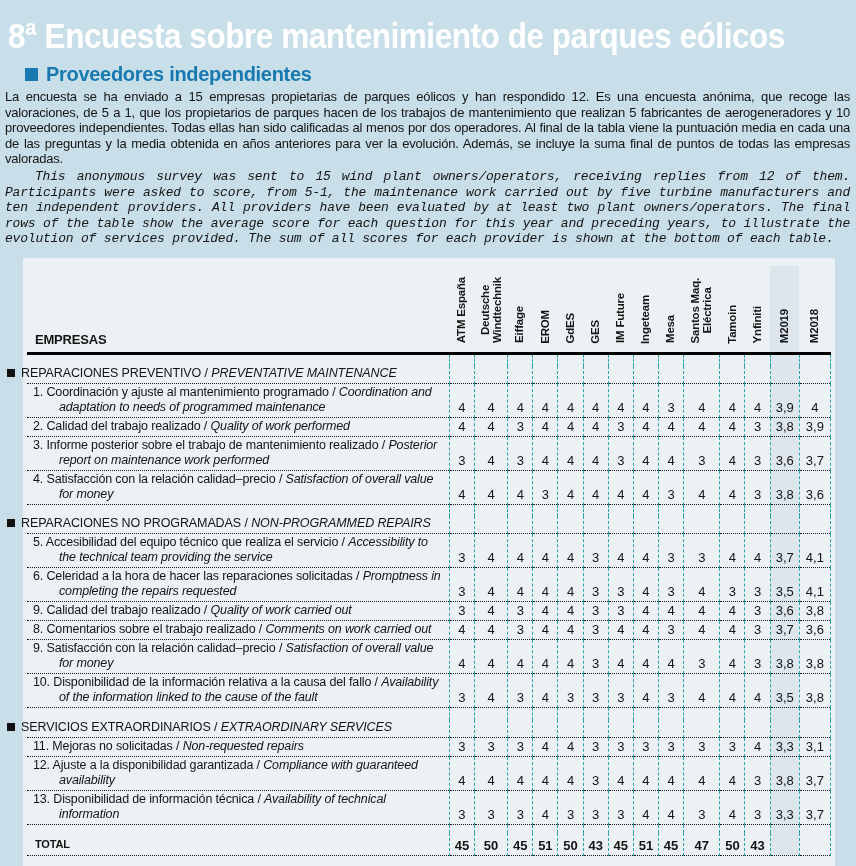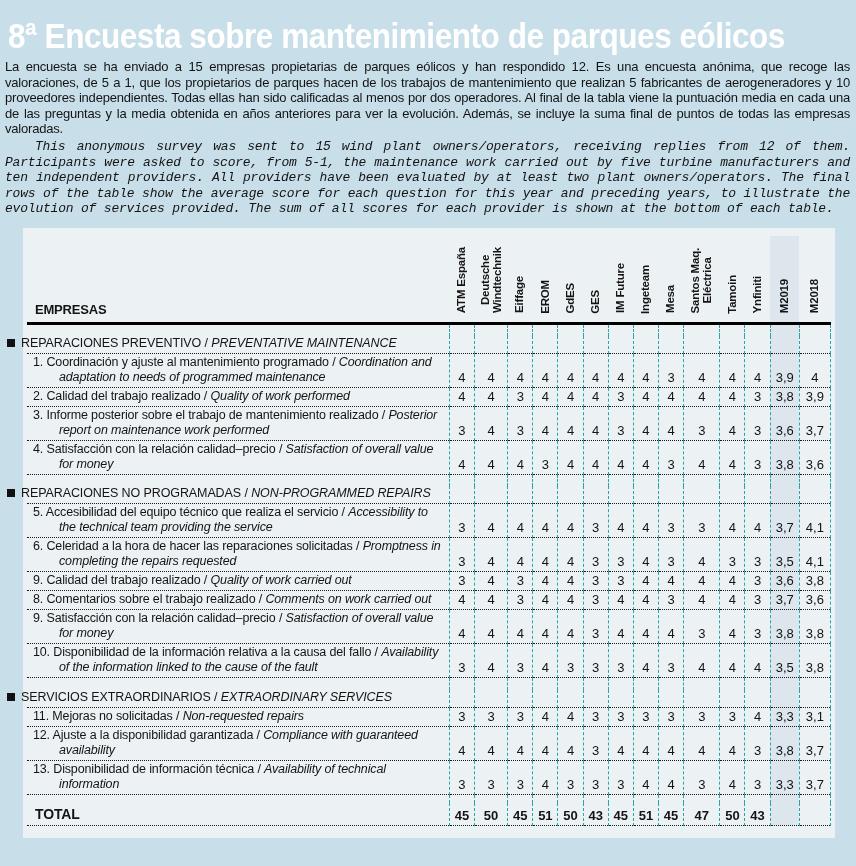--- a/index.html
+++ b/index.html
@@ -83,29 +83,33 @@
   .sq{display:inline-block;width:8px;height:8px;background:#111;margin-right:6px;}
 
   tr.datarow td{border-bottom:1px dotted #1a1a1a;}
   td.lab{
     font-size:12.5px;line-height:15px;letter-spacing:-0.15px;
     vertical-align:bottom;padding:1px 4px 2px 32px;text-indent:-26px;
   }
   .en{font-style:italic;margin-top:40px;}
 
   tr.totalrow td{border-bottom:1px dotted #1a1a1a;height:22px;vertical-align:bottom;}
-  tr.totalrow td.lab{font-weight:bold;font-size:14px;padding:0 0 3px 8px;text-indent:0;}
+  tr.totalrow td.lab{font-weight:bold;font-size:11px;padding:0 0 3px 8px;text-indent:0;}
   tr.totalrow td.val{font-weight:bold;font-size:13px;}
 </style>
 </head>
 <body>
 
 <div class="page">
   <h1 class="title">8ª Encuesta sobre mantenimiento de parques eólicos</h1>
 
+  <div class="subhead">
+    <span class="bluesq"></span>
+    <span>Proveedores independientes</span>
+  </div>
 
   <p class="intro es">La encuesta se ha enviado a 15 empresas propietarias de parques eólicos y han respondido 12. Es una encuesta anónima, que recoge las valoraciones, de 5 a 1, que los propietarios de parques hacen de los trabajos de mantenimiento que realizan 5 fabricantes de aerogeneradores y 10 proveedores independientes. Todas ellas han sido calificadas al menos por dos operadores. Al final de la tabla viene la puntuación media en cada una de las preguntas y la media obtenida en años anteriores para ver la evolución. Además, se incluye la suma final de puntos de todas las empresas valoradas.</p>
   <p class="intro en">This anonymous survey was sent to 15 wind plant owners/operators, receiving replies from 12 of them. Participants were asked to score, from 5-1, the maintenance work carried out by five turbine manufacturers and ten independent providers. All providers have been evaluated by at least two plant owners/operators. The final rows of the table show the average score for each question for this year and preceding years, to illustrate the evolution of services provided. The sum of all scores for each provider is shown at the bottom of each table.</p>
 
   <div class="tablebox">
     <table>
       <colgroup>
           <col style="width: 420px;">
           <col style="width: 25px;">
           <col style="width: 33px;">

